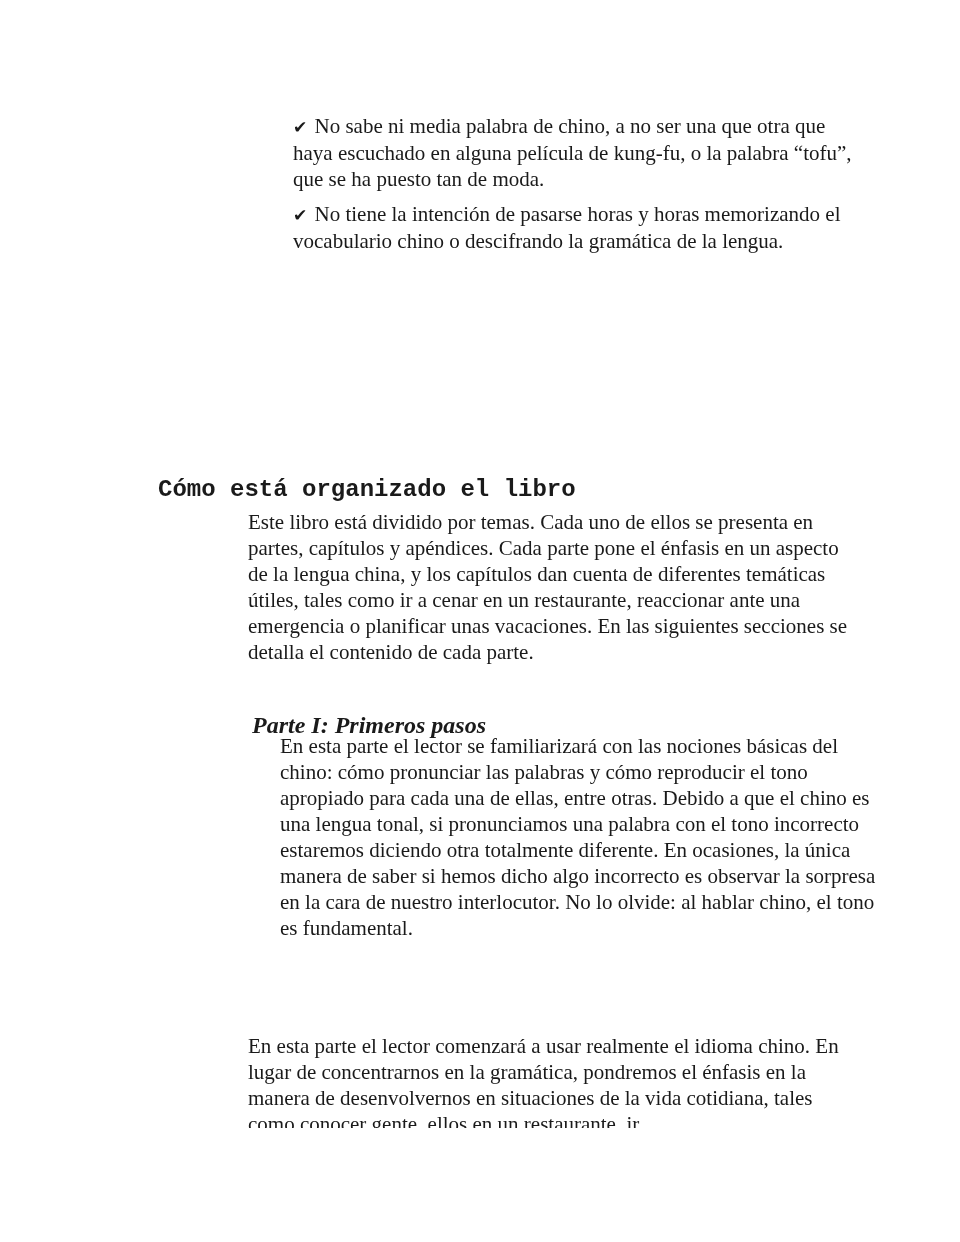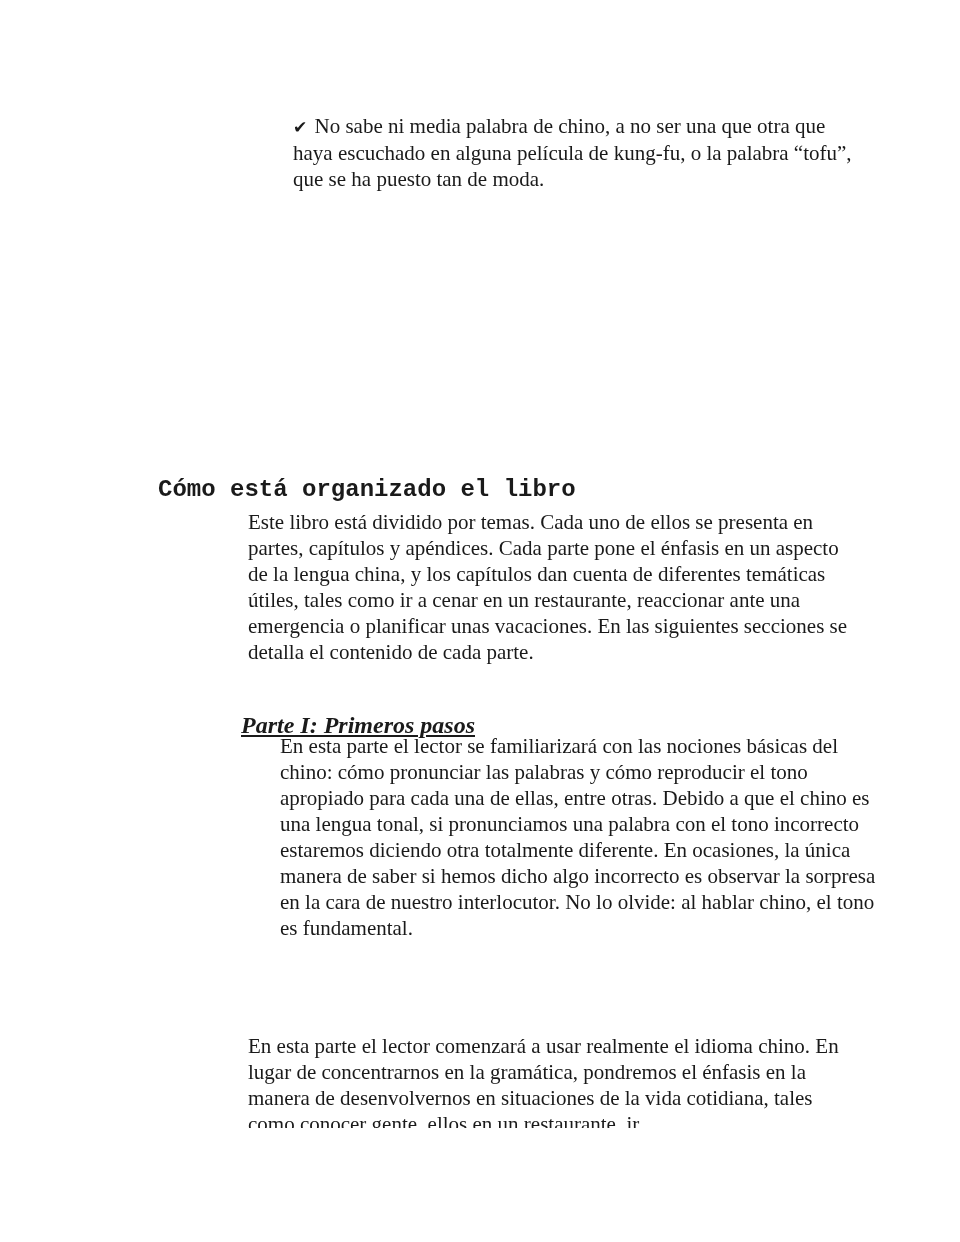--- a/index.html
+++ b/index.html
@@ -53,40 +53,40 @@
       position: absolute;
       left: 248px;
       width: 610px;
       font-size: 21px;
       line-height: 26px;
       margin: 0;
     }
     .p-intro { top: 509px; }
     .h3 {
       position: absolute;
-      left: 241px;
+      left: 252px;
       font-size: 24px;
       font-weight: bold;
       font-style: italic;
       line-height: 30px;
       margin: 0;
-      text-decoration: underline;
     }
     .h3-part1 { top: 710px; }
     .p-part1 { top: 733px; margin-left: 32px; }
     .h3-part2 { top: 998px; }
     .p-part2 { top: 1033px; }
   </style>
 </head>
 <body>
 
 <div class="page">
 
   <div class="bullets">
     <p class="bullet"><span class="check">✔</span> <span>No sabe ni media palabra de chino, a no ser una que otra que haya escuchado en alguna película de kung-fu, o la palabra “tofu”, que se ha puesto tan de moda.</span></p>
+    <p class="bullet"><span class="check">✔</span> <span>No tiene la intención de pasarse horas y horas memorizando el vocabulario chino o descifrando la gramática de la lengua.</span></p>
   </div>
 
   <h2 class="h2">Cómo está organizado el libro</h2>
   <p class="para p-intro">Este libro está dividido por temas. Cada uno de ellos se presenta en partes, capítulos y apéndices. Cada parte pone el énfasis en un aspecto de la lengua china, y los capítulos dan cuenta de diferentes temáticas útiles, tales como ir a cenar en un restaurante, reaccionar ante una emergencia o planificar unas vacaciones. En las siguientes secciones se detalla el contenido de cada parte.</p>
 
   <h3 class="h3 h3-part1">Parte I: Primeros pasos</h3>
   <p class="para p-part1">En esta parte el lector se familiarizará con las nociones básicas del chino: cómo pronunciar las palabras y cómo reproducir el tono apropiado para cada una de ellas, entre otras. Debido a que el chino es una lengua tonal, si pronunciamos una palabra con el tono incorrecto estaremos diciendo otra totalmente diferente. En ocasiones, la única manera de saber si hemos dicho algo incorrecto es observar la sorpresa en la cara de nuestro interlocutor. No lo olvide: al hablar chino, el tono es fundamental.</p>
 
   <p class="para p-part2">En esta parte el lector comenzará a usar realmente el idioma chino. En lugar de concentrarnos en la gramática, pondremos el énfasis en la manera de desenvolvernos en situaciones de la vida cotidiana, tales como conocer gente, ellos en un restaurante, ir</p>
 

